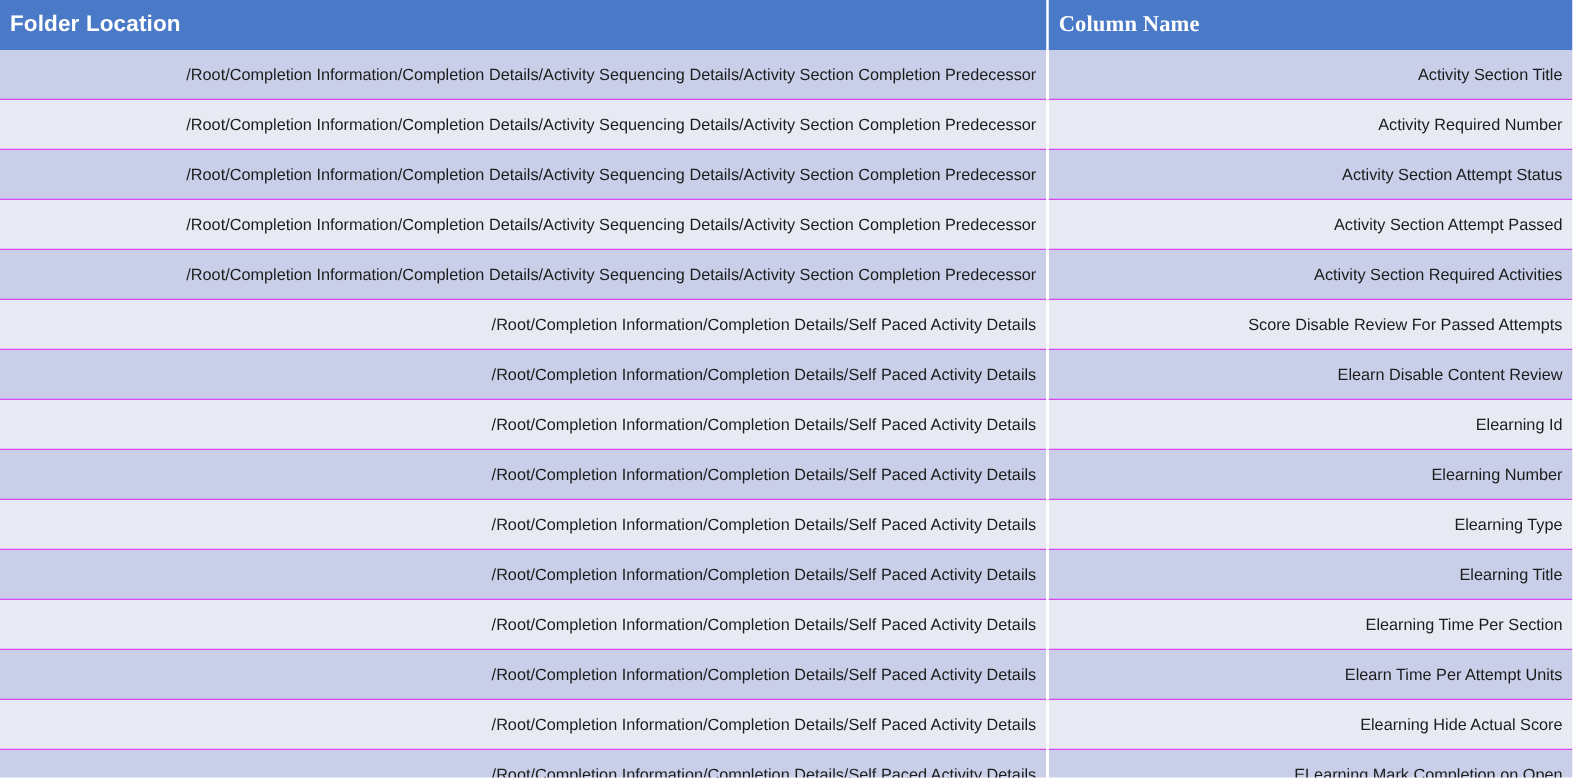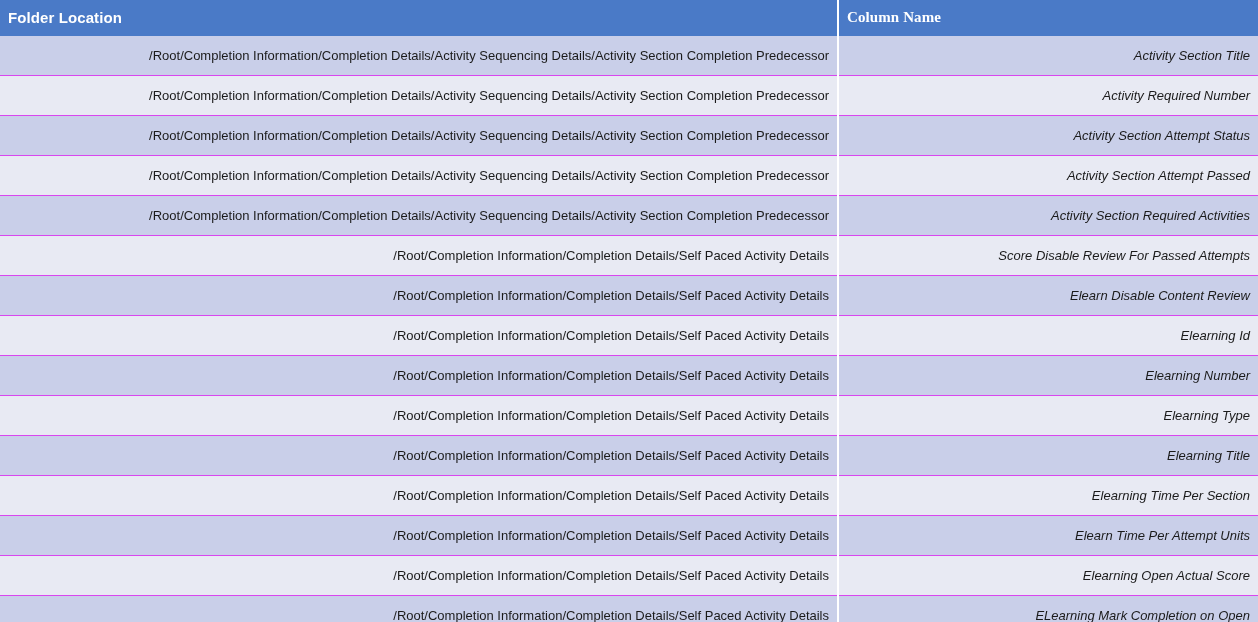--- a/index.html
+++ b/index.html
@@ -17,21 +17,21 @@
     border-collapse: collapse;
     width: 1258px;
     table-layout: fixed;
   }
   table.data-table col.col-folder { width: 838px; }
   table.data-table col.col-column { width: 420px; }
 
   thead th {
     background: #4a7ac7;
     color: #ffffff;
-    font-size: 15px;
+    font-size: 18px;
     font-weight: bold;
     text-align: left;
     padding: 9px 8px 10px 8px;
     height: 16px;
     border-right: 2px solid #ffffff;
     vertical-align: middle;
     letter-spacing: 0.1px;
   }
   thead th:last-child { border-right: none; font-family: Liberation Serif, serif; }
 
@@ -41,21 +41,21 @@
     padding: 0 8px;
     height: 39px;
     vertical-align: middle;
     border-right: 2px solid #ffffff;
     border-bottom: 1px solid #d946ef;
     white-space: nowrap;
     overflow: hidden;
     text-overflow: ellipsis;
     text-align: right;
   }
-  tbody td:last-child { border-right: none; font-style: italic; }
+  tbody td:last-child { border-right: none; }
 
   tbody tr.row-odd td { background: #c9cfe9; }
   tbody tr.row-even td { background: #e8eaf3; }
 </style>
 </head>
 <body>
 
 <table class="data-table">
   <colgroup>
     <col class="col-folder">
@@ -115,20 +115,20 @@
       <tr class="row-even">
         <td>/Root/Completion  Information/Completion  Details/Self Paced Activity Details</td>
         <td>Elearning Time Per Section</td>
       </tr>
       <tr class="row-odd">
         <td>/Root/Completion  Information/Completion  Details/Self Paced Activity Details</td>
         <td>Elearn Time Per Attempt  Units</td>
       </tr>
       <tr class="row-even">
         <td>/Root/Completion  Information/Completion  Details/Self Paced Activity Details</td>
-        <td>Elearning Open Actual Score</td>
+        <td>Elearning Hide Actual Score</td>
       </tr>
       <tr class="row-odd">
         <td>/Root/Completion  Information/Completion  Details/Self Paced Activity Details</td>
         <td>ELearning Mark Completion  on Open</td>
       </tr>
     </tbody>
 </table>
 
 </body></html>

